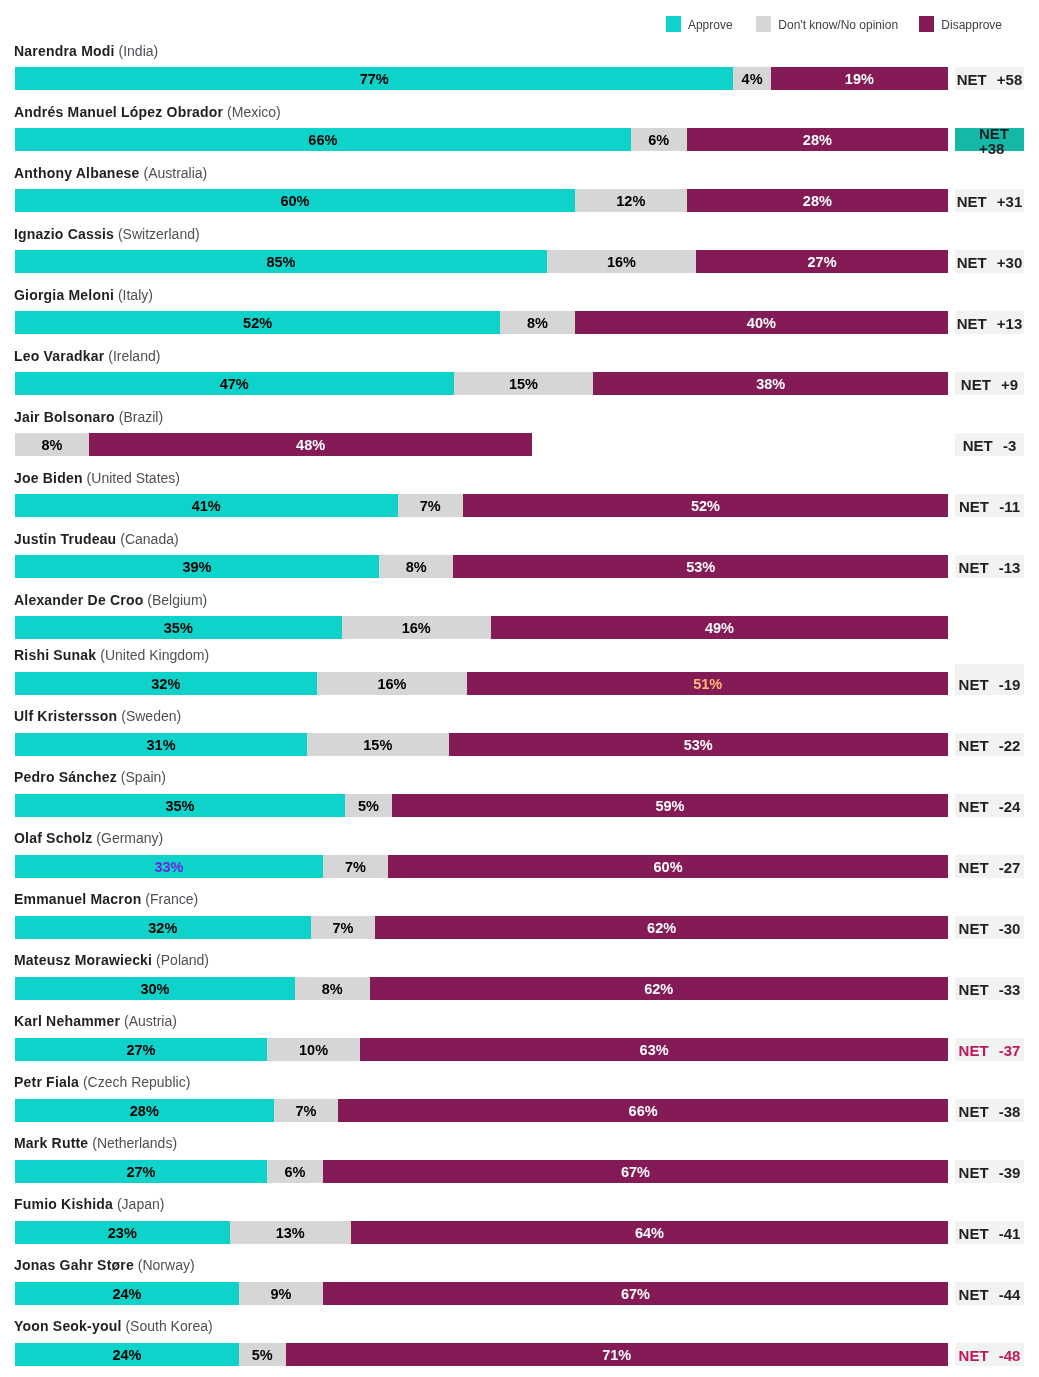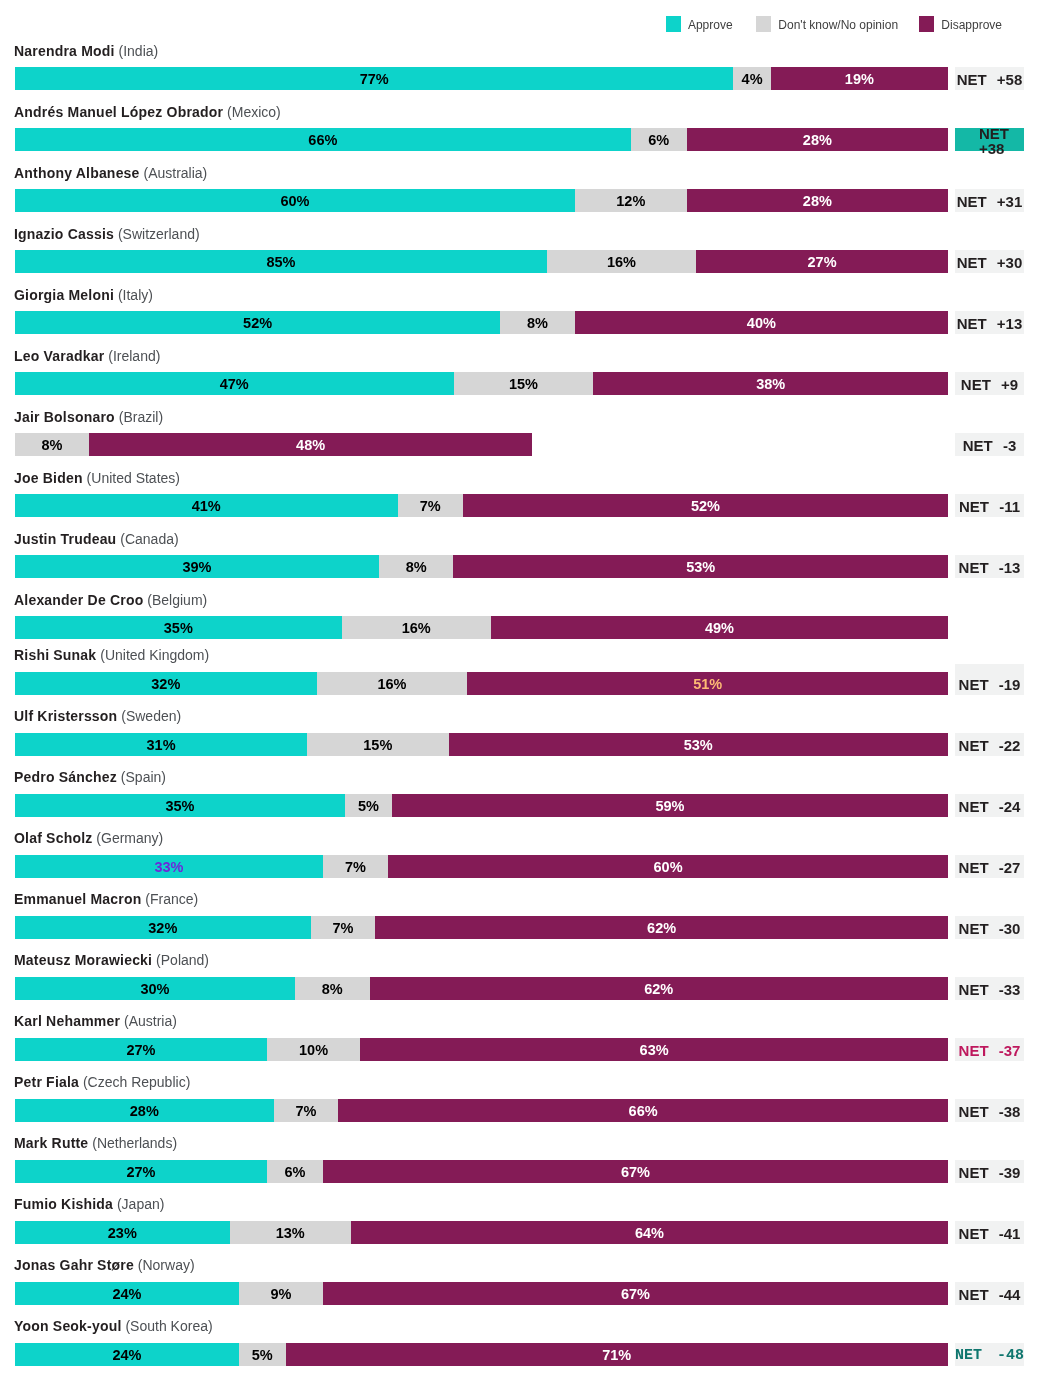--- a/index.html
+++ b/index.html
@@ -284,16 +284,16 @@
   </div>
       <div class="row" style="top: 1326.5px;">
     <div class="row-label">
       <span class="leader" style="color: rgb(35, 31, 32);">Yoon Seok-youl</span><span class="country" style="color: rgb(77, 80, 84);"> (South Korea)</span>
     </div>
     <div class="bar">
       <div class="seg seg-approve" style="width: 223.92px; background: rgb(13, 211, 202); color: rgb(0, 0, 0);">24%</div>
       <div class="seg seg-dk" style="width: 46.65px; background: rgb(214, 214, 214); color: rgb(0, 0, 0);">5%</div>
       <div class="seg seg-dis" style="width: 662.43px; background: rgb(132, 27, 86); color: rgb(255, 255, 255);">71%</div>
     </div>
-    <div class="net" style="background: rgb(241, 242, 242); color: #0f766e; font-family: Liberation Mono, monospace;">NET -48</div>
+    <div class="net" style="background: rgb(241, 242, 242); color: #be185d;">NET -48</div>
   </div>
     </div>
 </div>
 
 </body></html>

